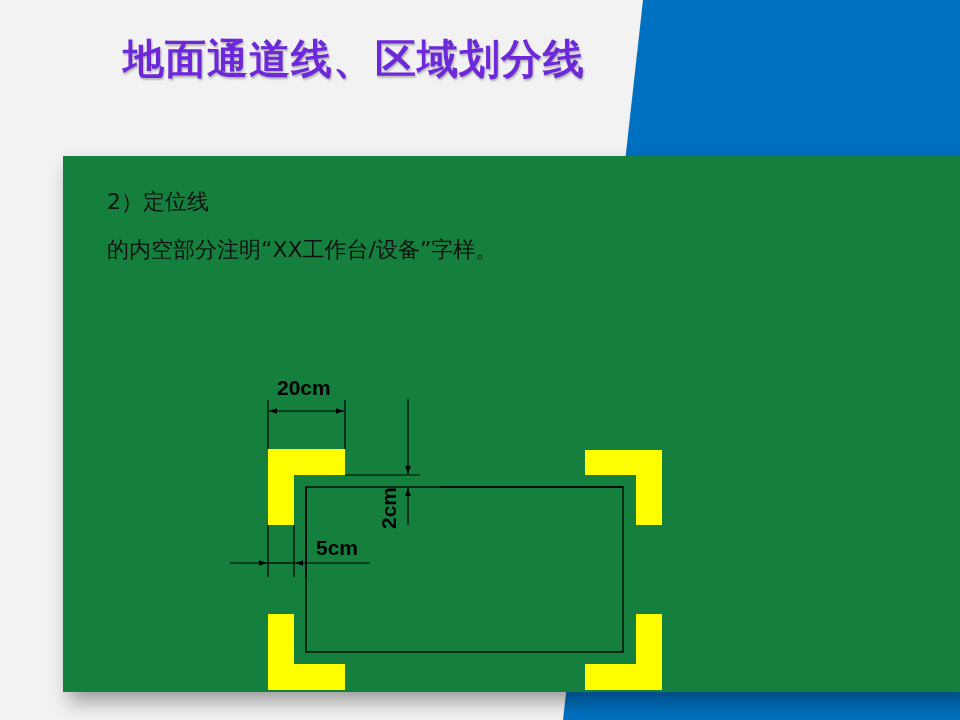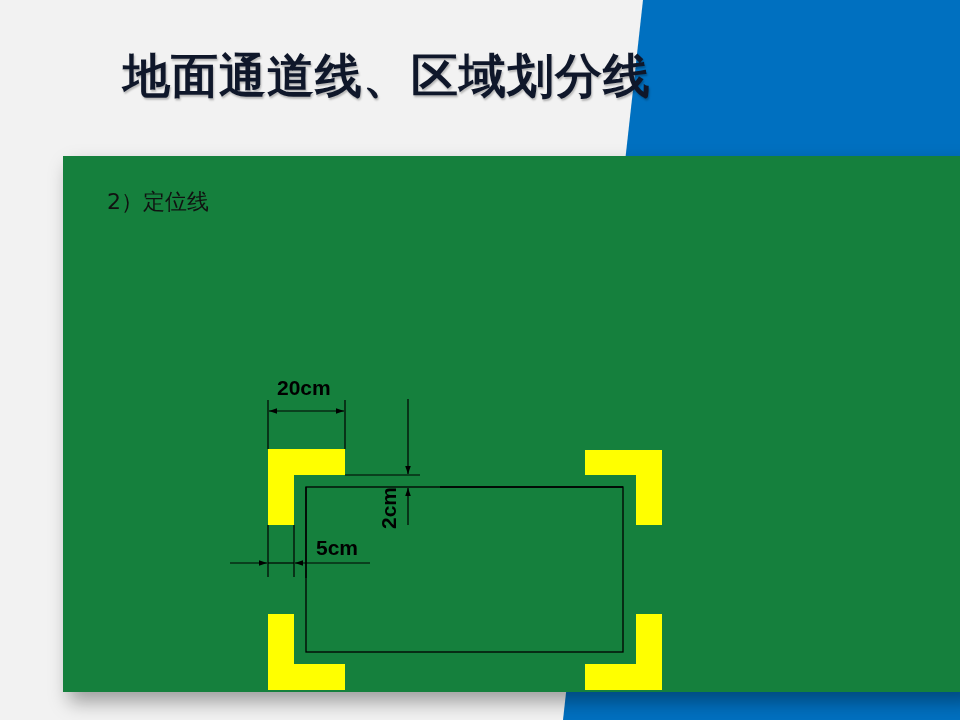--- a/index.html
+++ b/index.html
@@ -7,22 +7,22 @@
       width: 960px; height: 720px; overflow: hidden; position: relative;
       background: #F2F2F2;
       font-family: "DejaVu Sans", "Liberation Sans", sans-serif;
     }
     .bg-blue {
       position: absolute; left: 0; top: 0; width: 960px; height: 720px;
       background: #0070C0;
       clip-path: polygon(643px 0, 960px 0, 960px 720px, 563px 720px);
     }
     .title {
-      position: absolute; left: 123px; top: 50px;
-      font-size: 47px; font-weight: bold; color: #0f172a;
+      position: absolute; left: 123px; top: 33px;
+      font-size: 41px; font-weight: bold; color: #6d28d9;
       letter-spacing: 1px; white-space: nowrap;
       text-shadow: 1px 2px 2px rgba(0,0,0,0.25);
       line-height: 52px;
     }
     .card {
       position: absolute; left: 23px; top: 156px; width: 907px; height: 536px;
       background: #15803d;
       box-shadow: 6px 10px 18px rgba(0,0,0,0.35);
       margin-left: 40px;
     }
@@ -37,20 +37,21 @@
 </head>
 <body>
 
 <div class="bg-blue"></div>
 
 <div class="title">地面通道线、区域划分线</div>
 
 <div class="card">
   <div class="body-text">
     <p>2）定位线</p>
+    <p>的内空部分注明“XX工作台/设备”字样。</p>
   </div>
 </div>
 
 <svg class="diagram" width="960" height="720" viewBox="0 0 960 720">
   <defs>
     <marker id="arr" viewBox="0 0 10 10" refX="10" refY="5" markerWidth="7" markerHeight="7" orient="auto-start-reverse">
       <path d="M0,1.5 L10,5 L0,8.5 z" fill="#000"></path>
     </marker>
   </defs>
 

